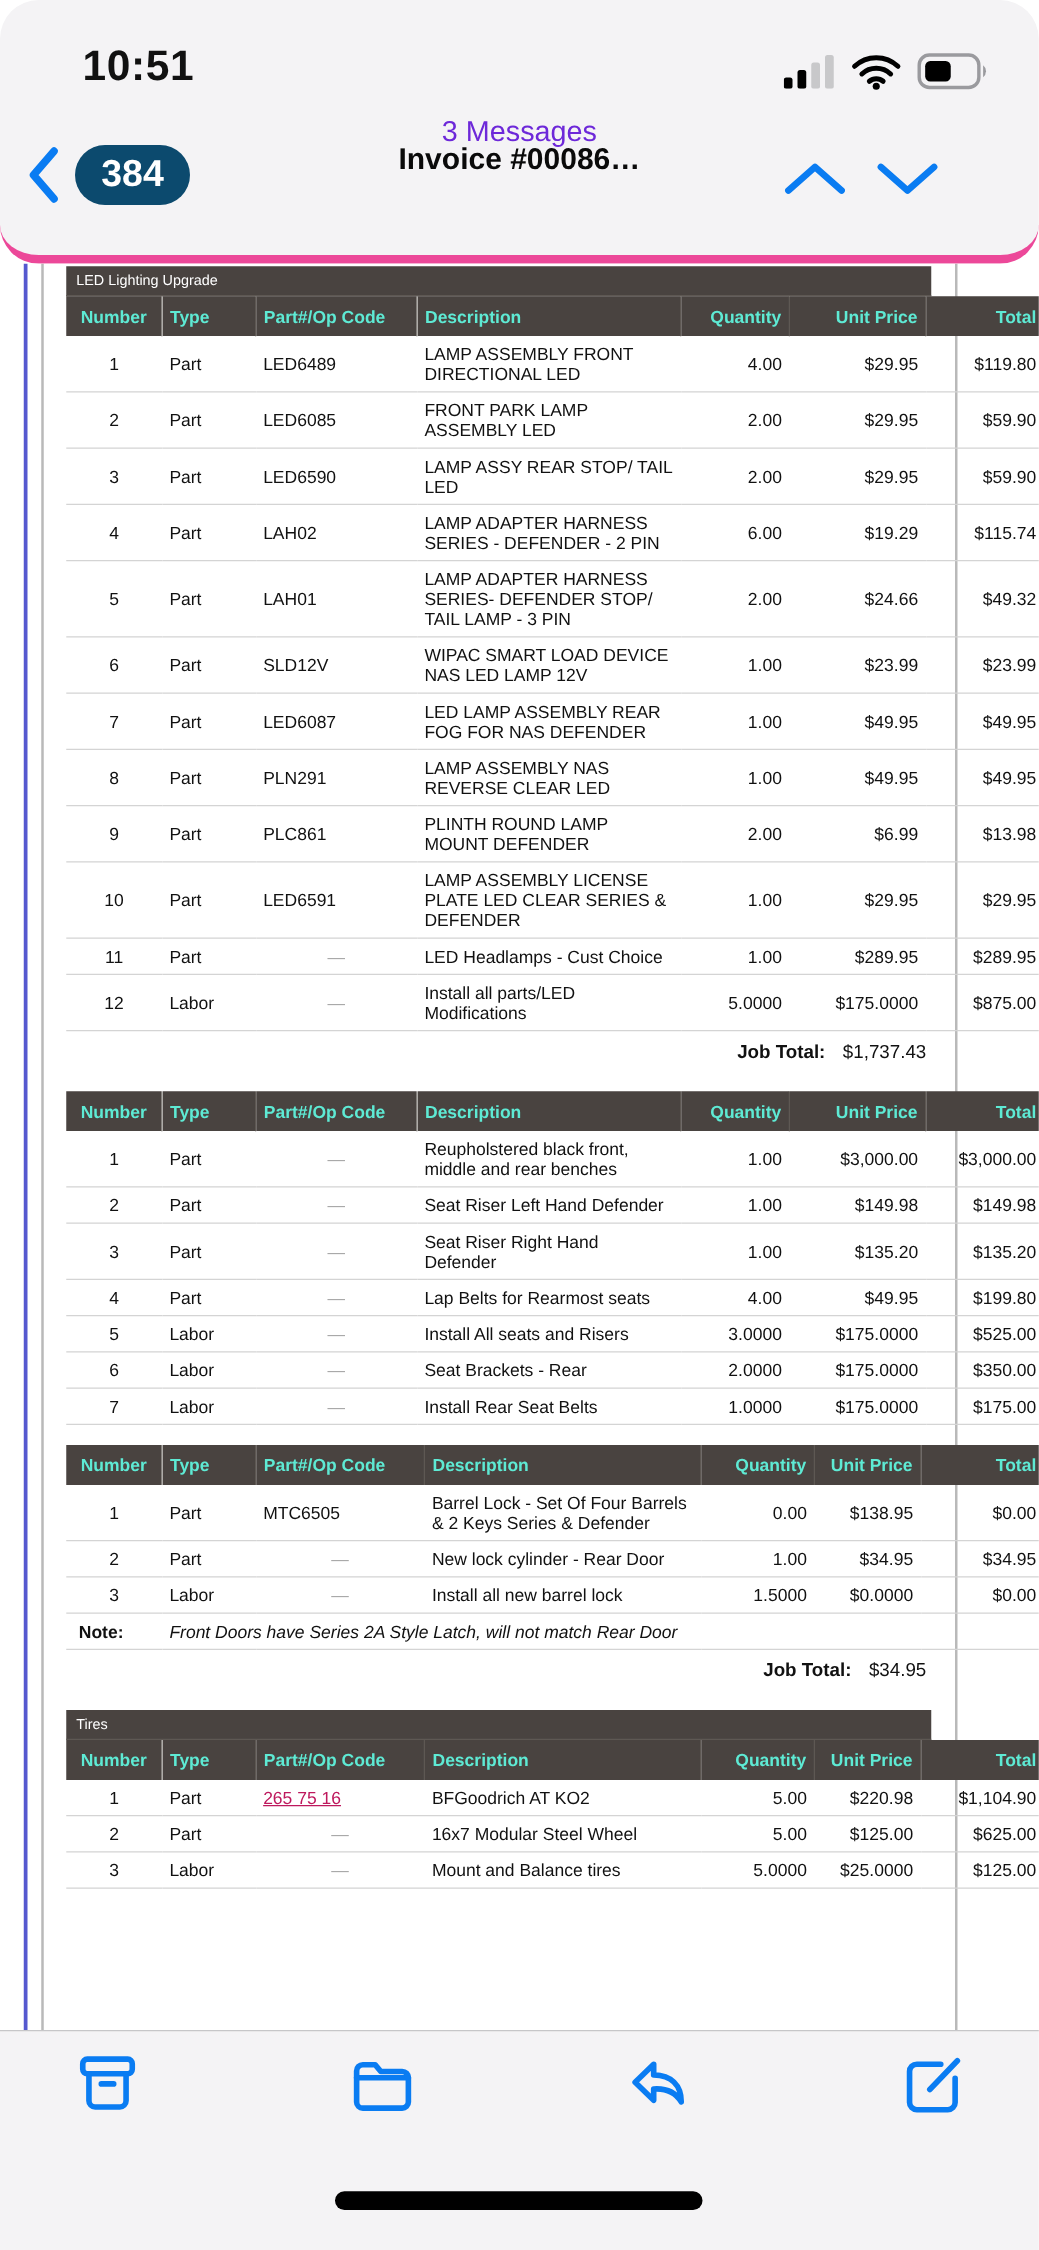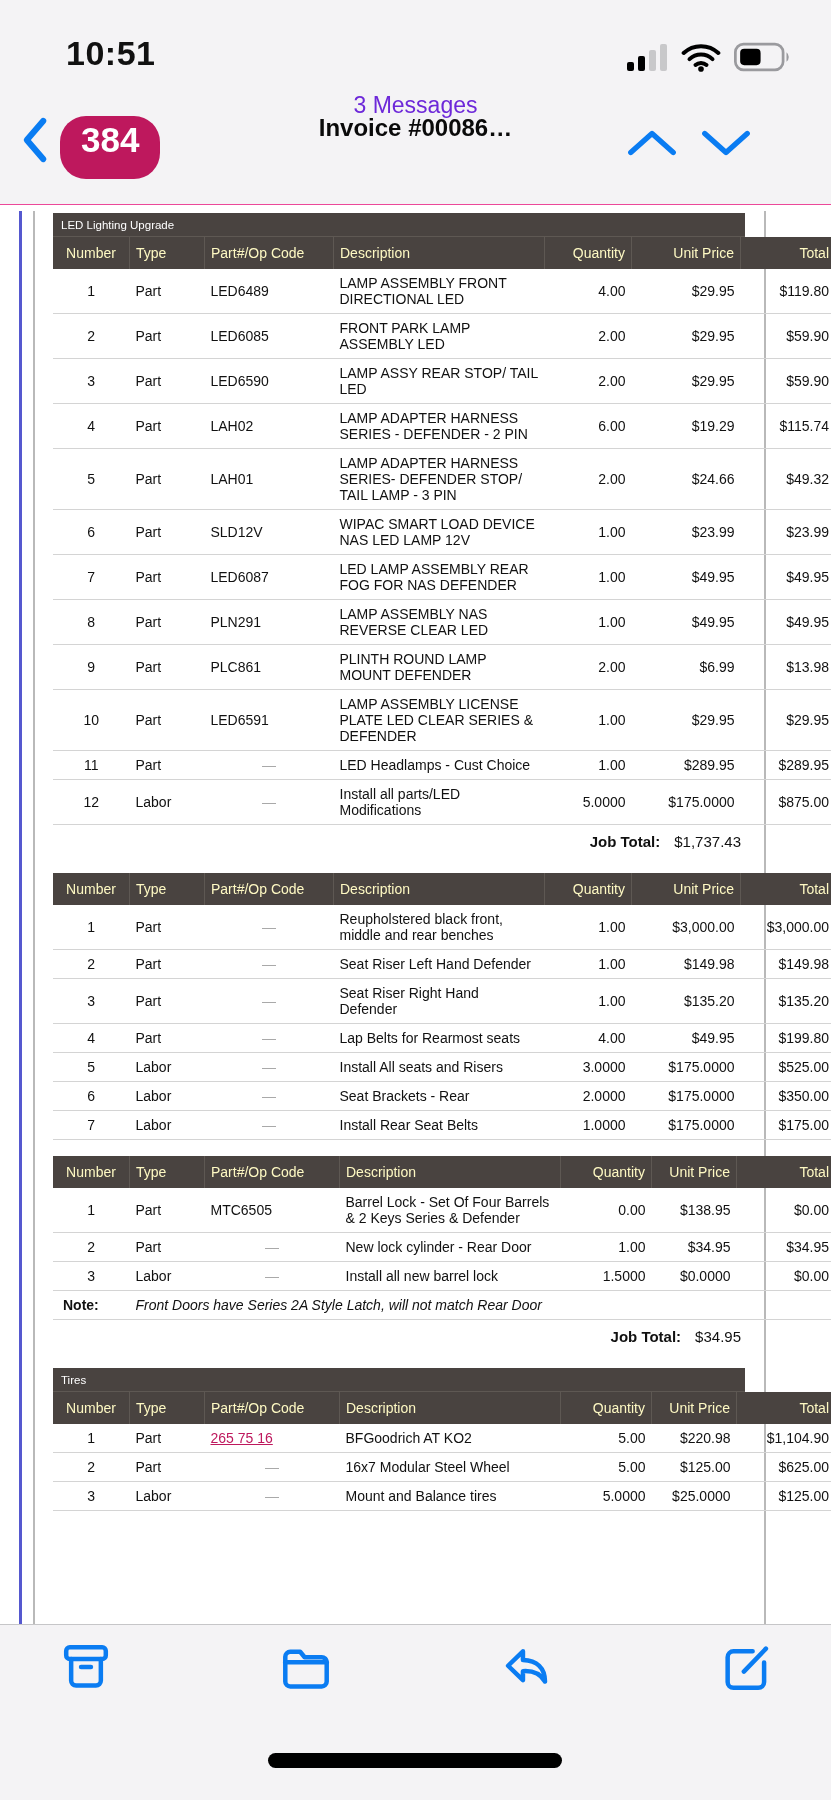--- a/index.html
+++ b/index.html
@@ -2,46 +2,46 @@
 <html><head>
 <meta charset="utf-8">
 <style>
   html,body{margin:0;padding:0;}
   body{width:831px;height:1800px;position:relative;overflow:hidden;background:#fff;
        font-family:"Liberation Sans", sans-serif;color:#111;}
   .screen{position:absolute;inset:0;}
 
   
   .header{position:absolute;top:0;left:0;right:0;height:204px;background:#f4f3f5;
-          border-bottom:1px solid #ec4899;z-index:6;}
+          border-bottom:7px solid #ec4899;z-index:6;border-radius:31px;}
   .time{position:absolute;left:66px;top:34px;font-size:34px;font-weight:700;letter-spacing:.5px;}
   .status-icons{position:absolute;right:36px;top:42px;display:flex;align-items:center;gap:12px;}
   .context-label{position:absolute;top:92px;left:0;width:100%;text-align:center;
                  font-size:23px;font-weight:500;color:#6d28d9;}
   .nav-title{position:absolute;top:114px;left:0;width:100%;text-align:center;margin:0;
              font-size:24px;font-weight:700;color:#0a0a0a;}
   .back-btn{position:absolute;left:20px;top:116px;width:30px;height:48px;cursor:pointer;}
-  .badge{position:absolute;left:60px;top:116px;height:63px;line-height:48px;padding:0 21px;
-         background:#be185d;color:#fff;border-radius:26px;font-size:35px;font-weight:600;cursor:pointer;}
+  .badge{position:absolute;left:60px;top:116px;height:48px;line-height:48px;padding:0 21px;
+         background:#0c4a6e;color:#fff;border-radius:26px;font-size:30px;font-weight:600;cursor:pointer;}
   .chev-btn{position:absolute;top:122px;width:52px;height:42px;cursor:pointer;}
   .chev-up{left:626px;} .chev-down{left:700px;}
 
   
   .content{position:absolute;top:205px;left:0;right:0;height:1420px;background:#fff;overflow:hidden;}
   .ql{position:absolute;top:6px;bottom:-10px;}
   .ql-blue{left:19px;width:3px;background:#5558cf;}
   .ql-gray{left:33px;width:2px;background:#b9b9b9;}
   .ql-right{left:764px;width:2px;background:#b9b9b9;}
   .doc{position:absolute;left:53px;top:8px;width:692px;}
 
   .job{margin-bottom:16px;}
   .tbl-title{background:#494340;color:#fff;font-size:11.5px;padding:6px 8px 5px;
              border-bottom:1px solid #5e5853;}
   table{width:100%;border-collapse:collapse;table-layout:fixed;font-size:14px;line-height:16px;}
-  thead th{background:#494340;color:#fef9c3;font-weight:400;padding:8px 6px;text-align:left;
+  thead th{background:#494340;color:#5eead4;font-weight:700;padding:8px 6px;text-align:left;
            border-left:1px solid #5e5853;overflow:hidden;}
   thead th:first-child{border-left:none;}
   tbody td{padding:6px 6px;border-bottom:1px solid #d4d4d4;vertical-align:middle;word-wrap:break-word;}
   .c-num{text-align:center;} .c-qty,.c-unit,.c-total{text-align:right;}
   th.c-qty,th.c-unit,th.c-total{text-align:right;}
   td.dash{color:#a9a9a9;text-align:center;}
   a.part-link{color:#be185d;text-decoration:underline;}
   .note-label{font-weight:700;padding-left:10px;}
   .note-text{font-style:italic;}
   .job-total{text-align:right;padding:8px 4px 7px;font-size:15px;}

